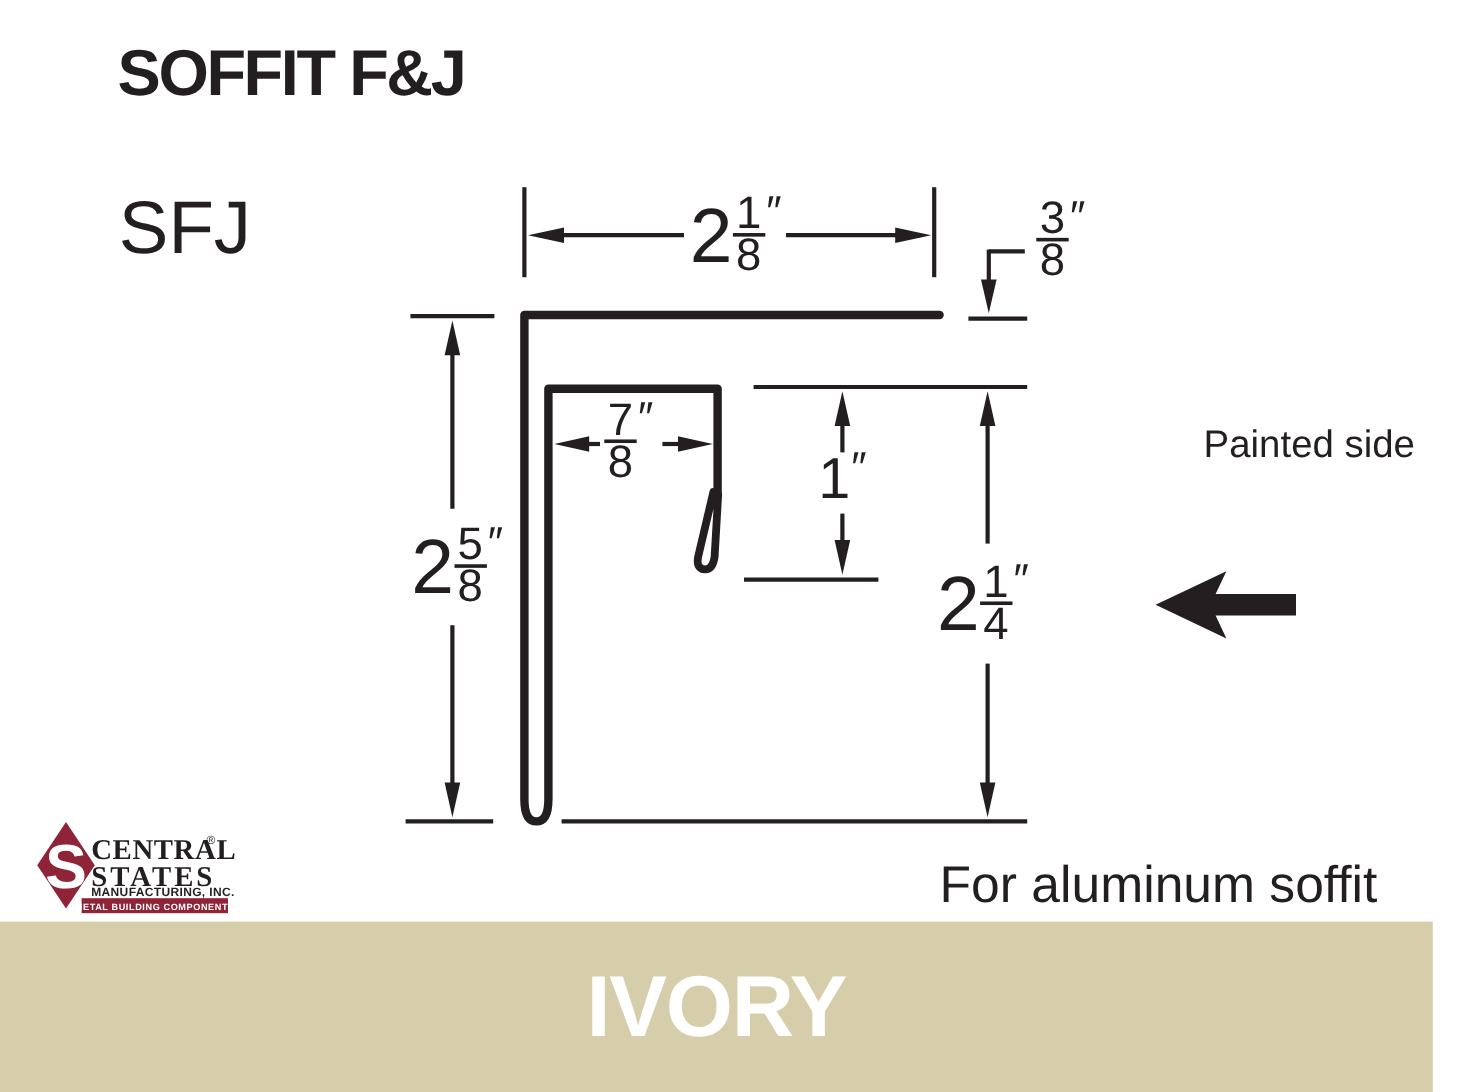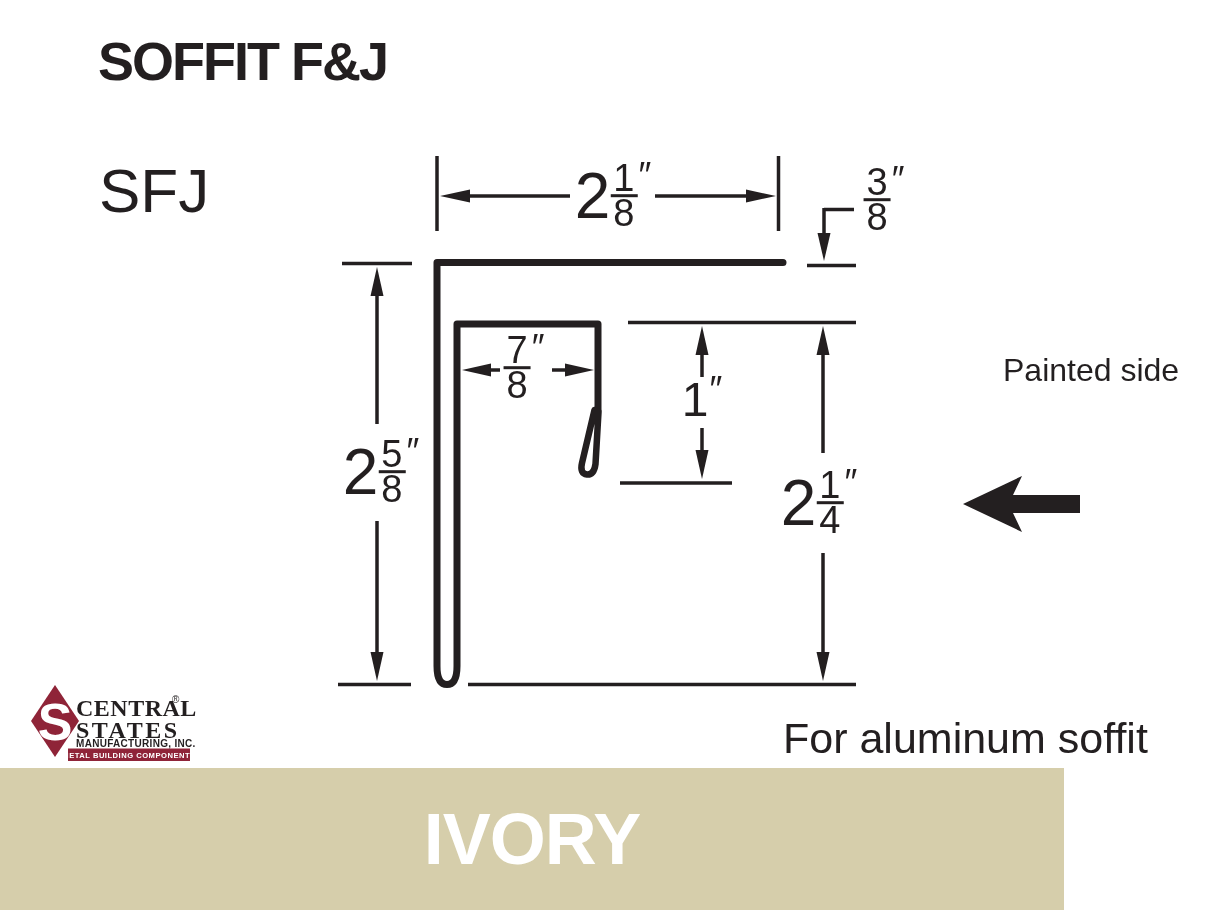--- a/index.html
+++ b/index.html
@@ -12,21 +12,21 @@
   .dim-label{position:absolute;display:flex;align-items:center;transform:translate(-50%,-50%);
              line-height:1;white-space:nowrap;}
   .dim-label .whole{font-size:64px;line-height:1;}
   .frac{display:inline-flex;flex-direction:column;align-items:center;font-size:38px;line-height:0.85;}
   .frac .num{border-bottom:3.5px solid #231f20;padding:0 3px;}
   .frac .den{padding:0 2px;}
   .unit{font-size:36px;align-self:flex-start;margin-top:-4px;margin-left:1px;}
   .whole-only{font-size:48px;line-height:1;}
   #painted{left:963px;top:352px;width:205px;font-size:32px;line-height:1.16;font-weight:400;margin-left:40px;}
   #application{left:783px;top:717px;font-size:43px;font-weight:400;line-height:1;}
-  #color-bar{left:0;top:768px;width:1064px;height:142px;display:flex;align-items:center;justify-content:center;}
+  #color-bar{left:0;top:768px;width:1194px;height:142px;display:flex;align-items:center;justify-content:center;}
   #color-name{font-size:72px;font-weight:700;letter-spacing:-1px;}
   .ink-stroke{stroke:#231f20;fill:none;}
   .ink-fill{fill:#231f20;stroke:none;}
   text{font-family:"Liberation Sans",sans-serif;}
   .logo-serif{font-family:"Liberation Serif",serif;font-weight:700;fill:#231f20;}
 </style>
 </head>
 <body>
 
 <svg id="diagram" class="abs" width="1214" height="910" viewBox="0 0 1214 910">

